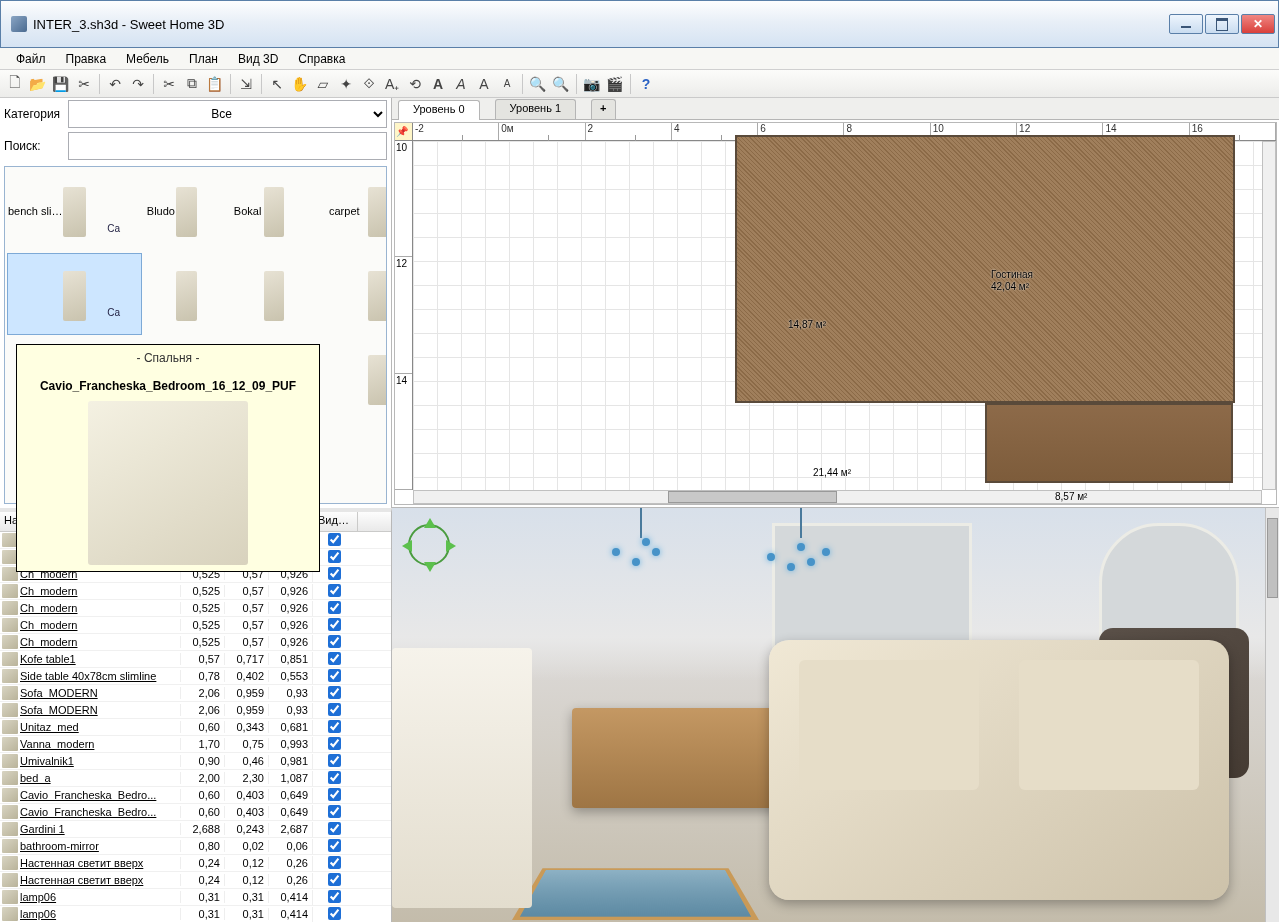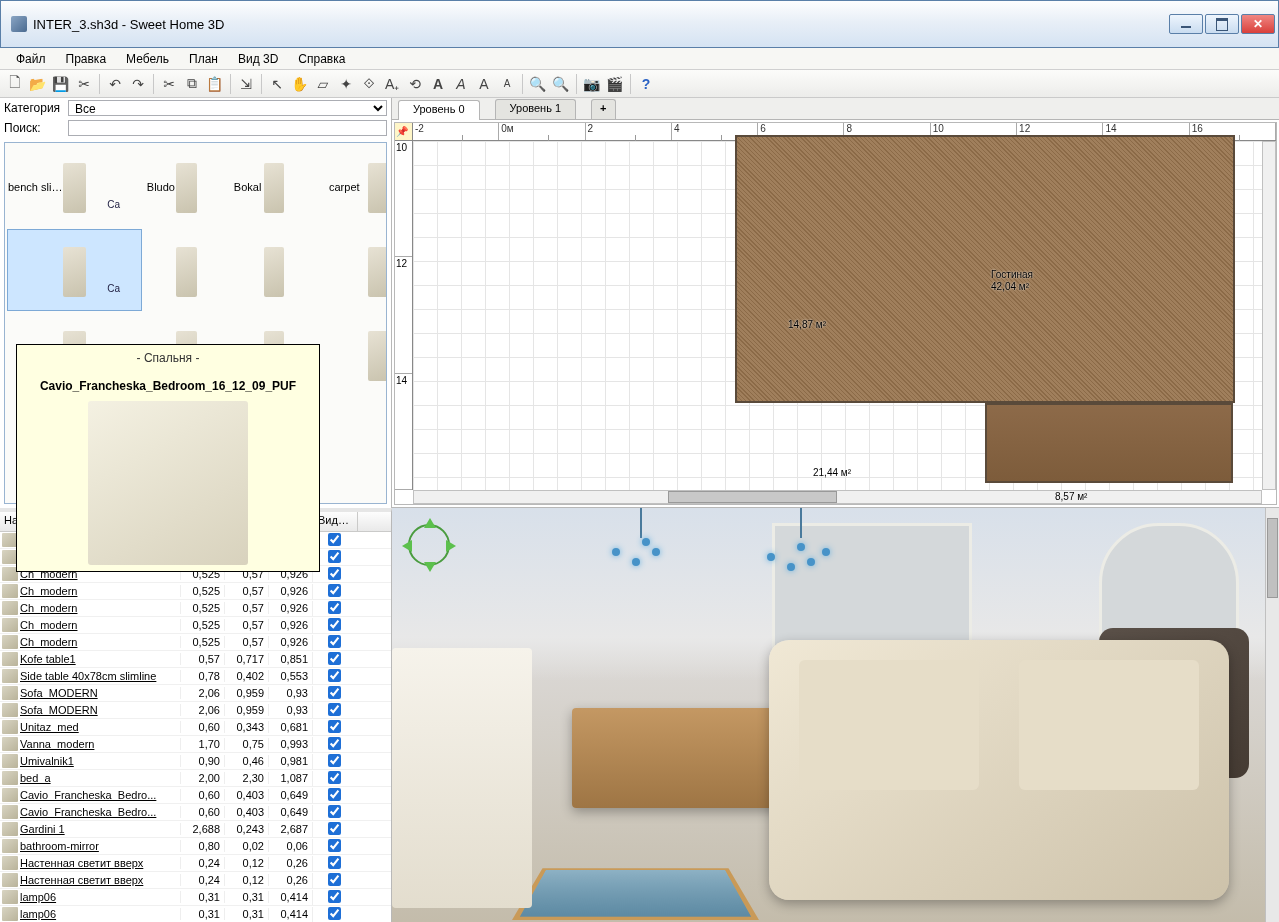--- a/index.html
+++ b/index.html
@@ -20,21 +20,21 @@
 .toolbar { height: 28px; background: linear-gradient(#fcfcfa,#ececea); border-bottom: 1px solid #cacaca; display: flex; align-items: center; padding: 0 4px; gap: 1px; }
 .tb-btn { width: 22px; height: 22px; display: flex; align-items: center; justify-content: center; border: 1px solid transparent; border-radius: 2px; font-size: 14px; color: #444; }
 .tb-sep { width: 1px; height: 20px; background: #c8c8c8; margin: 0 3px; }
 
 .workspace { display: grid; grid-template-columns: 392px 1fr; grid-template-rows: 410px 1fr; height: calc(922px - 30px - 22px - 28px); }
 
 
 .catalog { border-right: 1px solid #b8b8b8; display: flex; flex-direction: column; position: relative; }
 .cat-row { display: flex; align-items: center; padding: 2px 4px; gap: 4px; }
 .cat-row label { width: 60px; }
-.cat-row input, .cat-row select { flex: 1; height: 16px; border: 1px solid #abadb3; font-size: 12px; padding: 0 2px; }
+.cat-row input, .cat-row select { flex: 1; height: 28px; border: 1px solid #abadb3; font-size: 12px; padding: 0 2px; text-align: center; }
 .cat-row select { background: #fff; }
 
 .cat-grid { flex: 1; margin: 4px; border: 1px solid #99b4d1; background: #fbfbf9; overflow: hidden; display: grid; grid-template-columns: repeat(4, 1fr); grid-auto-rows: 82px; gap: 2px; padding: 2px; position: relative; }
 .cat-item { border: 1px solid transparent; display: flex; flex-direction: row; align-items: center; padding-top: 2px; text-align: center; cursor: default; }
 .cat-item.sel { background: #cde6ff; border: 1px solid #7da9d6; }
 .cat-item .lbl { font-size: 11px; width: 100%; overflow: hidden; text-overflow: ellipsis; white-space: nowrap; color: #000; }
 .cat-item .thumb { width: 54px; height: 50px; background: linear-gradient(160deg,#e7e2d4,#c9c3ae); border-radius: 2px; margin-top: 2px; }
 .cat-item .cap { font-size: 10px; color: #224; overflow:hidden; text-overflow:ellipsis; white-space:nowrap; width:100%;margin-top:35px; }
 
 .tooltip-pop { position: absolute; left: 16px; top: 246px; width: 304px; height: 228px; background: #ffffe1; border: 1px solid #000; z-index: 20; display: flex; flex-direction: column; align-items:center; padding: 6px; }

